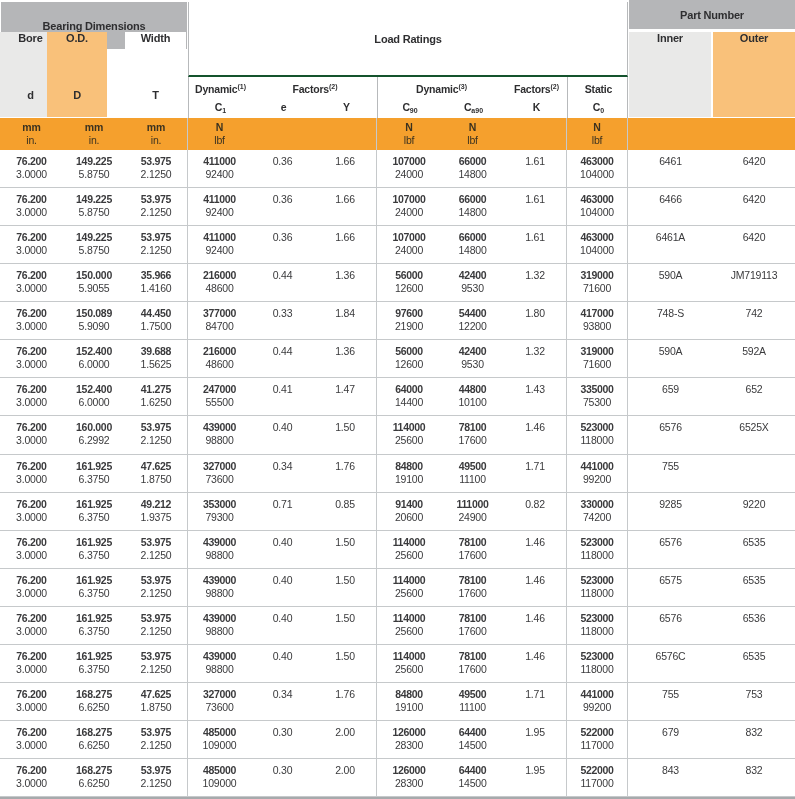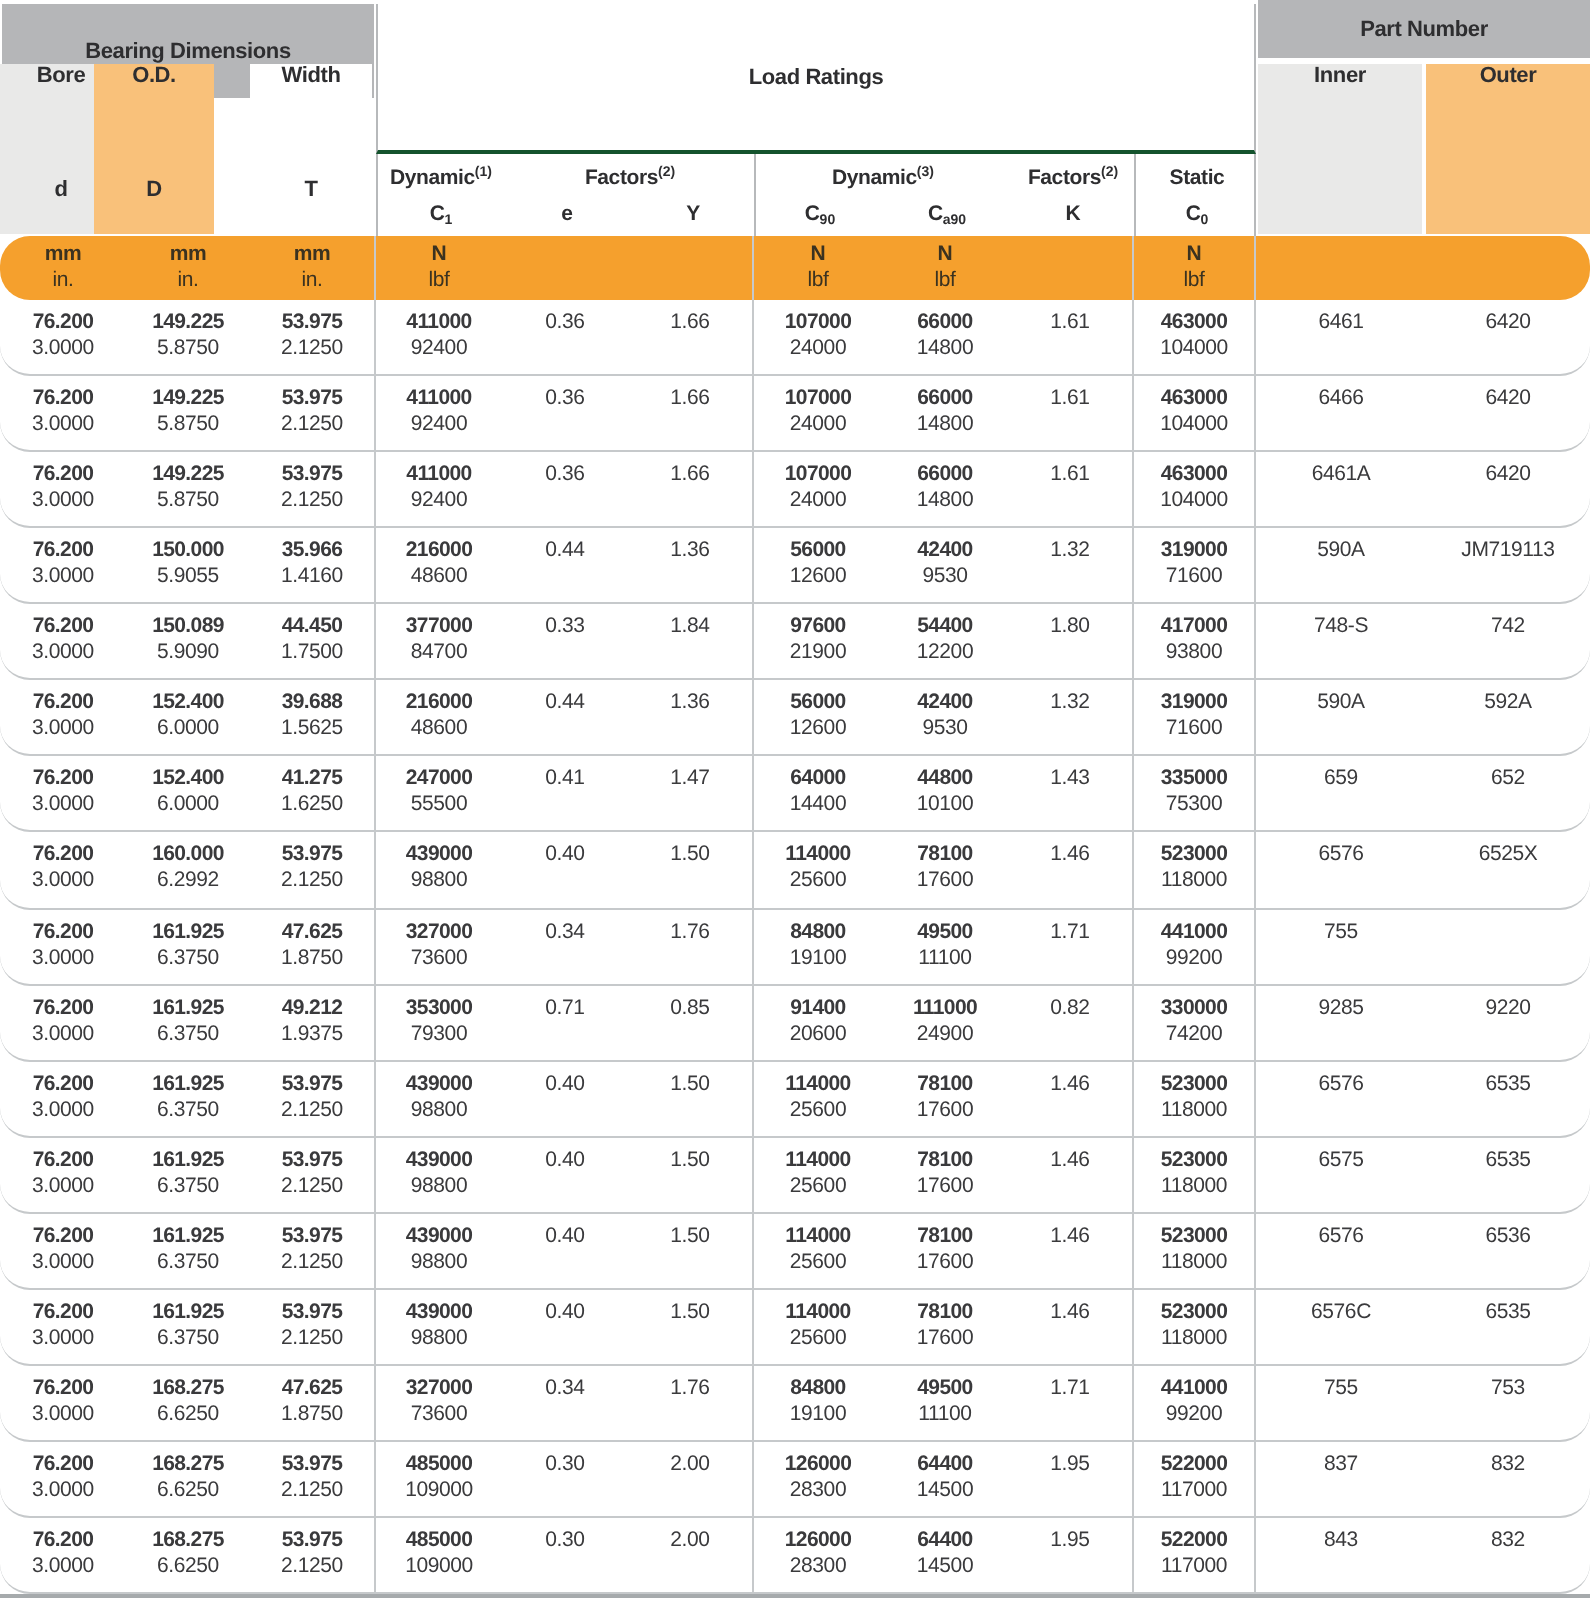--- a/index.html
+++ b/index.html
@@ -45,21 +45,21 @@
   .sec { box-sizing:border-box; display:grid; grid-template-rows:1fr 1fr;
          border-left:1px solid #b7b9bb; padding-top:3px; padding-bottom:2px; }
   .sec1 { width:189px; grid-template-columns:63px 63px 63px; }
   .sec2 { width:190px; grid-template-columns:64px 63px 63px; }
   .sec3 { width:61px;  grid-template-columns:61px; border-right:1px solid #b7b9bb; }
   .g, .s { display:flex; align-items:center; justify-content:center; }
   .span2 { grid-column:span 2; }
   .sup { font-size:7px; position:relative; top:-3px; letter-spacing:0; }
   .sub { font-size:7px; position:relative; top:3px; letter-spacing:0; }
   
-  .grid12 { display:grid; grid-template-columns:63px 62px 63px 63px 63px 63px 64px 63px 63px 61px 85px 82px;border-radius:15px; }
+  .grid12 { display:grid; grid-template-columns:63px 62px 63px 63px 63px 63px 64px 63px 63px 61px 85px 82px; }
   
   .units {
     position:absolute; left:0; top:118px; width:795px; height:32px;
     background:#f5a02d; box-sizing:border-box;
   }
   .ucell {
     box-sizing:border-box; display:flex; flex-direction:column; align-items:center;
     padding-top:3px; font-size:10.5px; line-height:13px; color:#3b3220;
   }
   .ucell .u1 { font-weight:bold; }
@@ -899,21 +899,21 @@
           <div class="l2">14500</div>
         </div>
         <div class="cell bR">
           <div class="l2">1.95</div>
         </div>
         <div class="cell bR">
           <div class="l1">522000</div>
           <div class="l2">117000</div>
         </div>
         <div class="cell">
-          <div class="l2">837</div>
+          <div class="l2">679</div>
         </div>
         <div class="cell">
           <div class="l2">832</div>
         </div>
       </div>
       <div class="row grid12">
         <div class="cell">
           <div class="l1">76.200</div>
           <div class="l2">3.0000</div>
         </div>

